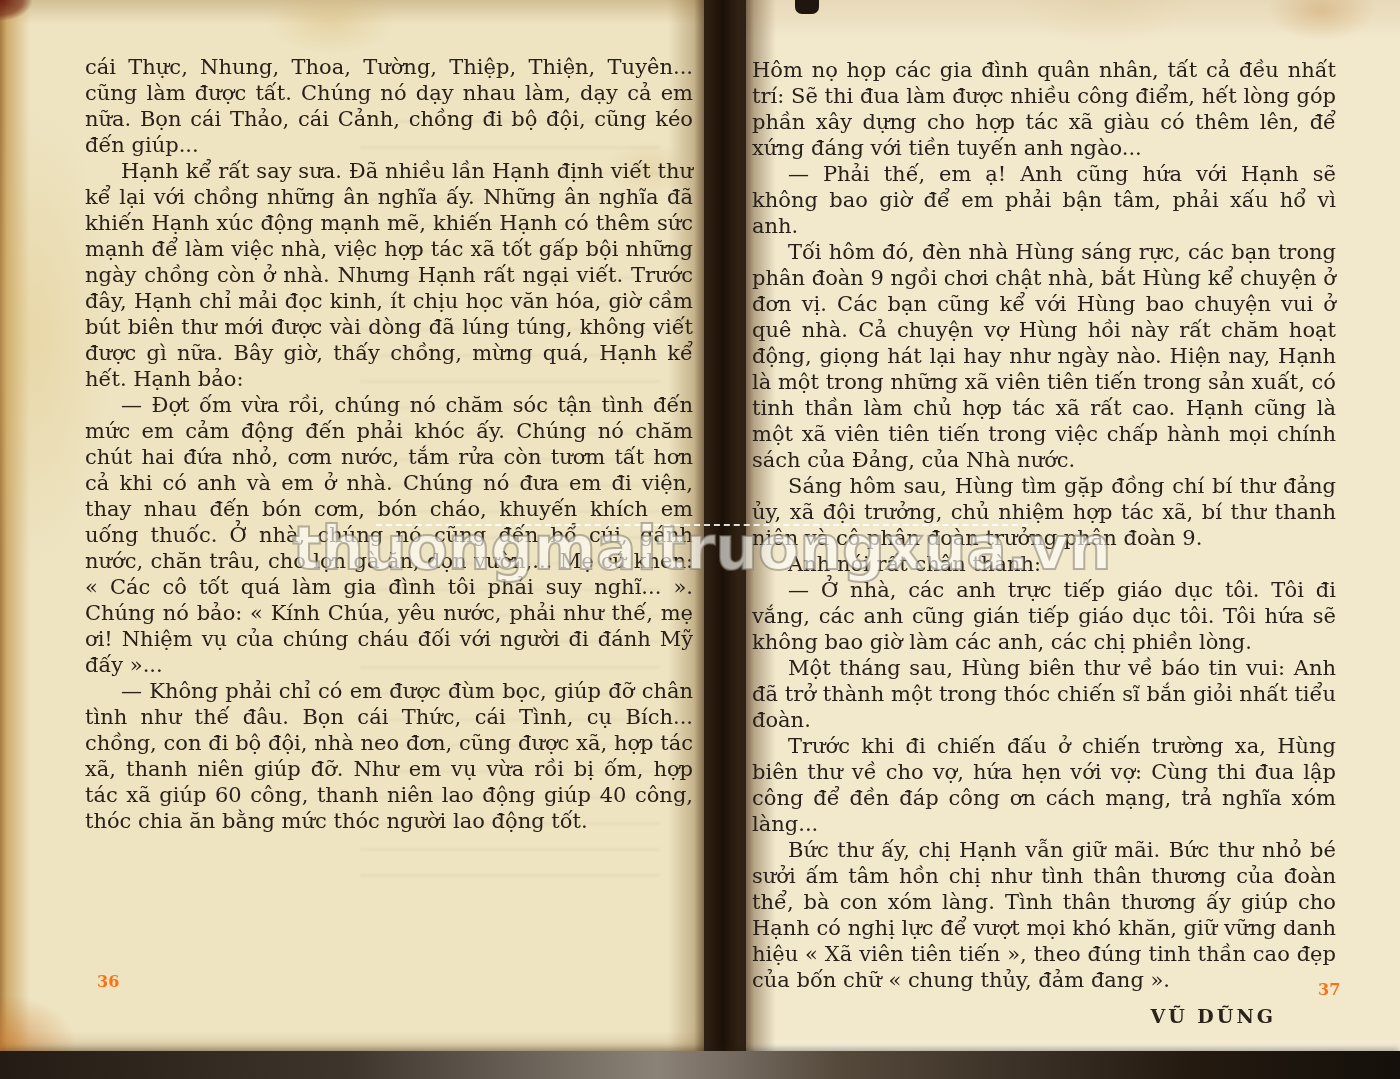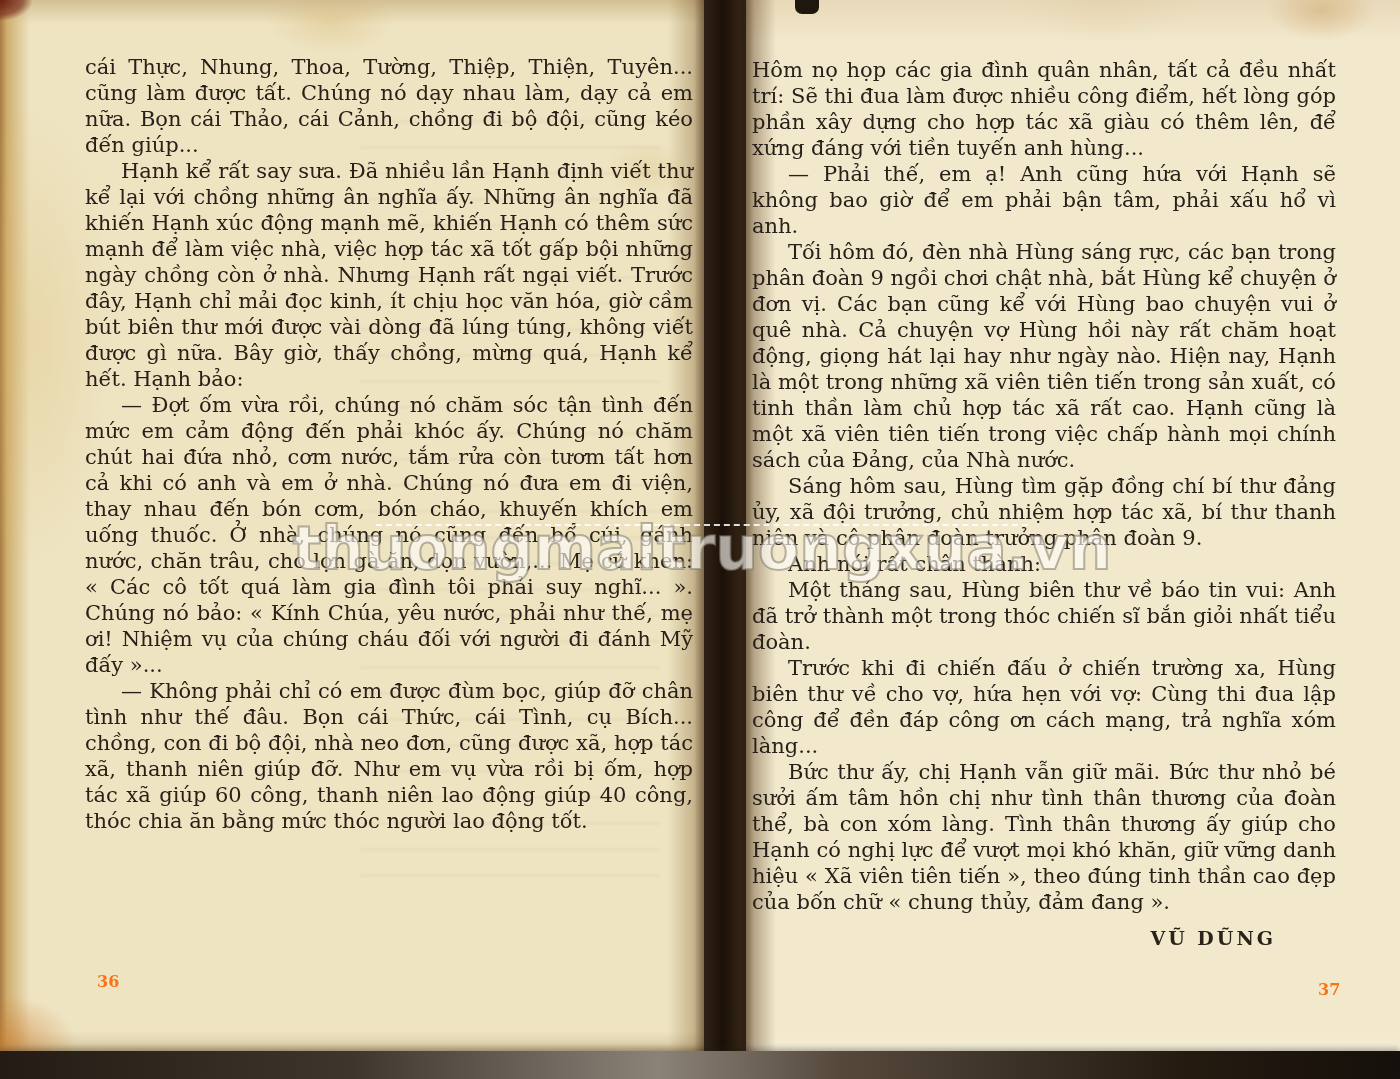--- a/index.html
+++ b/index.html
@@ -103,25 +103,26 @@
   <div class="notch"></div>
 
   <div class="text-block tb-left">
     <p class="para noindent">cái Thực, Nhung, Thoa, Tường, Thiệp, Thiện, Tuyên... cũng làm được tất. Chúng nó dạy nhau làm, dạy cả em nữa. Bọn cái Thảo, cái Cảnh, chồng đi bộ đội, cũng kéo đến giúp...</p>
     <p class="para">Hạnh kể rất say sưa. Đã nhiều lần Hạnh định viết thư kể lại với chồng những ân nghĩa ấy. Những ân nghĩa đã khiến Hạnh xúc động mạnh mẽ, khiến Hạnh có thêm sức mạnh để làm việc nhà, việc hợp tác xã tốt gấp bội những ngày chồng còn ở nhà. Nhưng Hạnh rất ngại viết. Trước đây, Hạnh chỉ mải đọc kinh, ít chịu học văn hóa, giờ cầm bút biên thư mới được vài dòng đã lúng túng, không viết được gì nữa. Bây giờ, thấy chồng, mừng quá, Hạnh kể hết. Hạnh bảo:</p>
     <p class="para">— Đợt ốm vừa rồi, chúng nó chăm sóc tận tình đến mức em cảm động đến phải khóc ấy. Chúng nó chăm chút hai đứa nhỏ, cơm nước, tắm rửa còn tươm tất hơn cả khi có anh và em ở nhà. Chúng nó đưa em đi viện, thay nhau đến bón cơm, bón cháo, khuyến khích em uống thuốc. Ở nhà, chúng nó cũng đến bổ củi, gánh nước, chăn trâu, cho lợn gà ăn, dọn vườn,... Mẹ cứ khen: « Các cô tốt quá làm gia đình tôi phải suy nghĩ... ». Chúng nó bảo: « Kính Chúa, yêu nước, phải như thế, mẹ ơi! Nhiệm vụ của chúng cháu đối với người đi đánh Mỹ đấy »...</p>
     <p class="para">— Không phải chỉ có em được đùm bọc, giúp đỡ chân tình như thế đâu. Bọn cái Thức, cái Tình, cụ Bích... chồng, con đi bộ đội, nhà neo đơn, cũng được xã, hợp tác xã, thanh niên giúp đỡ. Như em vụ vừa rồi bị ốm, hợp tác xã giúp 60 công, thanh niên lao động giúp 40 công, thóc chia ăn bằng mức thóc người lao động tốt.</p>
   </div>
 
   <div class="text-block tb-right">
-    <p class="para noindent">Hôm nọ họp các gia đình quân nhân, tất cả đều nhất trí: Sẽ thi đua làm được nhiều công điểm, hết lòng góp phần xây dựng cho hợp tác xã giàu có thêm lên, để xứng đáng với tiền tuyến anh hùng...</p>
+    <p class="para noindent">Hôm nọ họp các gia đình quân nhân, tất cả đều nhất trí: Sẽ thi đua làm được nhiều công điểm, hết lòng góp phần xây dựng cho hợp tác xã giàu có thêm lên, để xứng đáng với tiền tuyến anh ngào...</p>
     <p class="para">— Phải thế, em ạ! Anh cũng hứa với Hạnh sẽ không bao giờ để em phải bận tâm, phải xấu hổ vì anh.</p>
     <p class="para">Tối hôm đó, đèn nhà Hùng sáng rực, các bạn trong phân đoàn 9 ngồi chơi chật nhà, bắt Hùng kể chuyện ở đơn vị. Các bạn cũng kể với Hùng bao chuyện vui ở quê nhà. Cả chuyện vợ Hùng hồi này rất chăm hoạt động, giọng hát lại hay như ngày nào. Hiện nay, Hạnh là một trong những xã viên tiên tiến trong sản xuất, có tinh thần làm chủ hợp tác xã rất cao. Hạnh cũng là một xã viên tiên tiến trong việc chấp hành mọi chính sách của Đảng, của Nhà nước.</p>
     <p class="para">Sáng hôm sau, Hùng tìm gặp đồng chí bí thư đảng ủy, xã đội trưởng, chủ nhiệm hợp tác xã, bí thư thanh niên và cô phân đoàn trưởng phân đoàn 9.</p>
     <p class="para">Anh nói rất chân thành:</p>
+    <p class="para">— Ở nhà, các anh trực tiếp giáo dục tôi. Tôi đi vắng, các anh cũng gián tiếp giáo dục tôi. Tôi hứa sẽ không bao giờ làm các anh, các chị phiền lòng.</p>
     <p class="para">Một tháng sau, Hùng biên thư về báo tin vui: Anh đã trở thành một trong thóc chiến sĩ bắn giỏi nhất tiểu đoàn.</p>
     <p class="para">Trước khi đi chiến đấu ở chiến trường xa, Hùng biên thư về cho vợ, hứa hẹn với vợ: Cùng thi đua lập công để đền đáp công ơn cách mạng, trả nghĩa xóm làng...</p>
     <p class="para">Bức thư ấy, chị Hạnh vẫn giữ mãi. Bức thư nhỏ bé sưởi ấm tâm hồn chị như tình thân thương của đoàn thể, bà con xóm làng. Tình thân thương ấy giúp cho Hạnh có nghị lực để vượt mọi khó khăn, giữ vững danh hiệu « Xã viên tiên tiến », theo đúng tinh thần cao đẹp của bốn chữ « chung thủy, đảm đang ».</p>
     <div class="signature">VŨ DŨNG</div>
   </div>
 
   <div class="page-number pn-left">36</div>
   <div class="page-number pn-right">37</div>
 
   <div class="gutter"></div>

